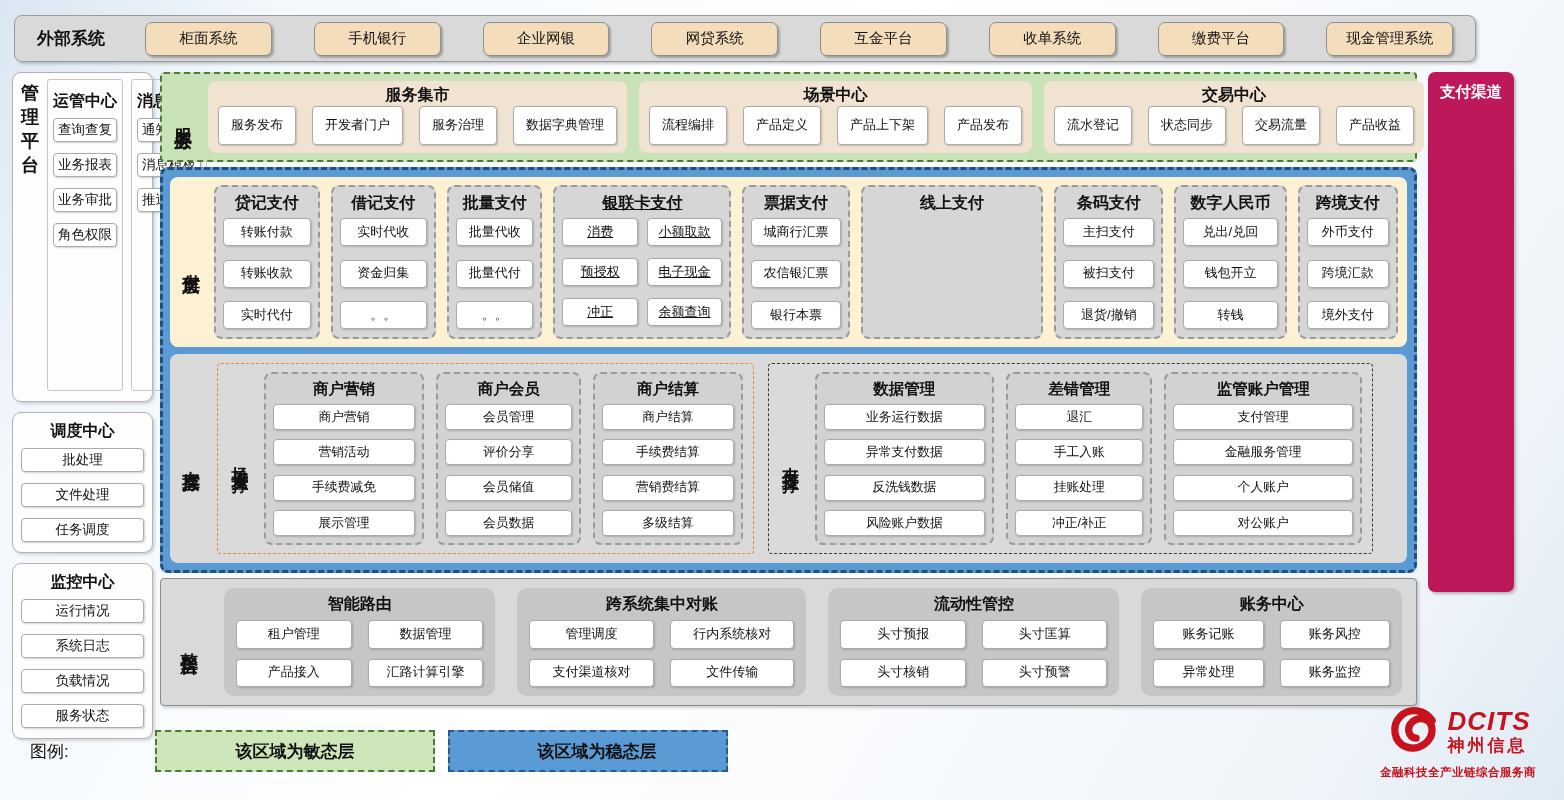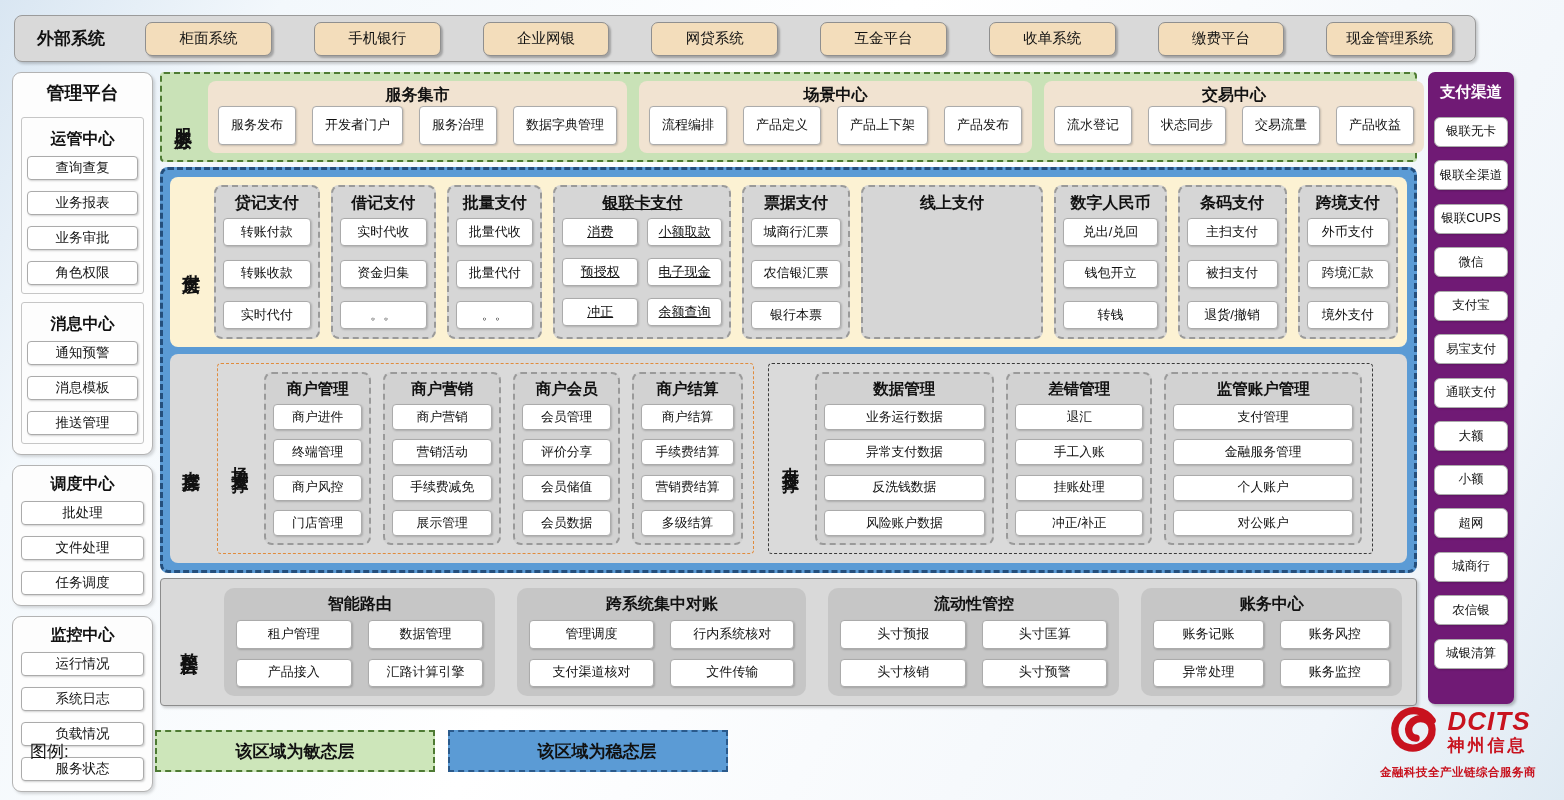--- a/index.html
+++ b/index.html
@@ -40,21 +40,21 @@
     flex:1; height:34px; background:#f3ddbb; border:1.5px solid #8f8f8f;
     border-radius:7px; display:flex; align-items:center; justify-content:center;
     font-size:14.5px; box-shadow:2px 2px 2px rgba(0,0,0,.25);
   }
 
   
   .left-sidebar { position:absolute; left:12px; top:72px; width:141px; height:636px;
     display:flex; flex-direction:column; gap:10px; }
   .side-box { background:#fdfdfd; border:1.5px solid #b3b3b3; border-radius:9px;
     padding:6px 8px 10px; box-shadow:2px 2px 3px rgba(0,0,0,.15); }
-  .side-box.box-mgmt { flex:0 0 330px; display:flex; flex-direction:column; gap:8px; }
+  .side-box.box-mgmt { flex:0 0 330px; display:flex; flex-direction:row; gap:8px; }
   .side-title { text-align:center; font-size:18px; font-weight:bold; padding:2px 0 4px; }
   .box-mgmt .side-group { border:1px solid #c6c6c6; border-radius:3px; padding:9px 5px 8px; }
   .group-title { text-align:center; font-size:16px; font-weight:bold; padding:2px 0 6px; }
   .group-items { display:flex; flex-direction:column; gap:11px; }
   .group-items .wbtn { height:24px; font-size:13.5px; }
   .side-box.box-plain { flex:1; }
 
   
   .service-layer {
     position:absolute; left:160px; top:72px; width:1257px; height:90px;
@@ -116,22 +116,22 @@
   .integration-layer .v-label { flex:0 0 26px; font-size:18px; letter-spacing:2px; }
   .int-panel { background:#c6c6c6; border-radius:10px; padding:3px 12px 9px;
     display:flex; flex-direction:column; }
   .int-title { text-align:center; font-size:16px; font-weight:bold; padding:3px 0 5px; }
   .int-grid { display:grid; grid-template-columns:1fr 1fr; gap:10px 16px; flex:1; }
   .int-grid .wbtn { font-size:13px; }
   .ip-1{flex:278 0 0;} .ip-2{flex:298 0 0;} .ip-3{flex:300 0 0;} .ip-4{flex:266 0 0;}
 
   
   .right-sidebar {
-    position:absolute; left:1428px; top:72px; width:86px; height:632px;
-    background:#701a75; border-radius:7px; padding:6px 6px 10px;
+    position:absolute; left:1428px; top:72px; width:86px; height:520px;
+    background:#be185d; border-radius:7px; padding:6px 6px 10px;
     display:flex; flex-direction:column; gap:13.5px;
     box-shadow:2px 2px 3px rgba(0,0,0,.25);
   }
   .chan-title { color:#fff; font-size:15.5px; font-weight:bold; text-align:center; padding-top:4px; }
   .chan-items { display:flex; flex-direction:column; gap:13.5px; flex:1; }
   .chan-items .wbtn { height:30px; font-size:12.5px; border-radius:6px; padding:2px; }
 
   
   .legend-row { position:absolute; left:30px; top:729px; height:44px;
     display:flex; align-items:center; gap:0; }
@@ -296,64 +296,54 @@
         <div class="col-items">
 
         <div class="wbtn">城商行汇票</div>
             <div class="wbtn">农信银汇票</div>
             <div class="wbtn">银行本票</div>
           </div>
       </div>
       <div class="pay-col wide pc-6">
         <div class="col-title">线上支付</div>
       </div>
+      <div class="pay-col pc-7">
+        <div class="col-title">条码支付</div>
+        <div class="col-items">
+
+        <div class="wbtn">主扫支付</div>
+            <div class="wbtn">被扫支付</div>
+            <div class="wbtn">退货/撤销</div>
+          </div>
+      </div>
       <div class="pay-col pc-8">
         <div class="col-title">数字人民币</div>
         <div class="col-items">
 
         <div class="wbtn">兑出/兑回</div>
             <div class="wbtn">钱包开立</div>
             <div class="wbtn">转钱</div>
           </div>
       </div>
-      <div class="pay-col pc-7">
-        <div class="col-title">条码支付</div>
-        <div class="col-items">
-
-        <div class="wbtn">主扫支付</div>
-            <div class="wbtn">被扫支付</div>
-            <div class="wbtn">退货/撤销</div>
-          </div>
-      </div>
       <div class="pay-col pc-9">
         <div class="col-title">跨境支付</div>
         <div class="col-items">
 
         <div class="wbtn">外币支付</div>
             <div class="wbtn">跨境汇款</div>
             <div class="wbtn">境外支付</div>
           </div>
       </div>
     </div>
 
     <div class="support-layer">
       <div class="v-label">支撑层</div>
 
       <div class="sect scene">
         <div class="v-label-sm">场景支撑</div>
-        <div class="sup-col sc-1">
-          <div class="col-title">商户管理</div>
-          <div class="col-items">
-
-          <div class="wbtn">商户进件</div>
-              <div class="wbtn">终端管理</div>
-              <div class="wbtn">商户风控</div>
-              <div class="wbtn">门店管理</div>
-            </div>
-        </div>
         <div class="sup-col sc-2">
           <div class="col-title">商户营销</div>
           <div class="col-items">
 
           <div class="wbtn">商户营销</div>
               <div class="wbtn">营销活动</div>
               <div class="wbtn">手续费减免</div>
               <div class="wbtn">展示管理</div>
             </div>
         </div>
@@ -454,36 +444,20 @@
       <div class="wbtn">账务记账</div>
           <div class="wbtn">账务风控</div>
           <div class="wbtn">异常处理</div>
           <div class="wbtn">账务监控</div>
         </div>
     </div>
   </div>
 
   <div class="right-sidebar">
     <div class="chan-title">支付渠道</div>
-    <div class="chan-items">
-
-    <div class="wbtn">银联无卡</div>
-        <div class="wbtn">银联全渠道</div>
-        <div class="wbtn">银联CUPS</div>
-        <div class="wbtn">微信</div>
-        <div class="wbtn">支付宝</div>
-        <div class="wbtn">易宝支付</div>
-        <div class="wbtn">通联支付</div>
-        <div class="wbtn">大额</div>
-        <div class="wbtn">小额</div>
-        <div class="wbtn">超网</div>
-        <div class="wbtn">城商行</div>
-        <div class="wbtn">农信银</div>
-        <div class="wbtn">城银清算</div>
-      </div>
   </div>
 
   <div class="legend-row">
     <div class="legend-label">图例:</div>
     <div class="legend-box legend-green">该区域为敏态层</div>
     <div class="legend-box legend-blue">该区域为稳态层</div>
   </div>
 
   <div class="logo">
     <div class="logo-top">

